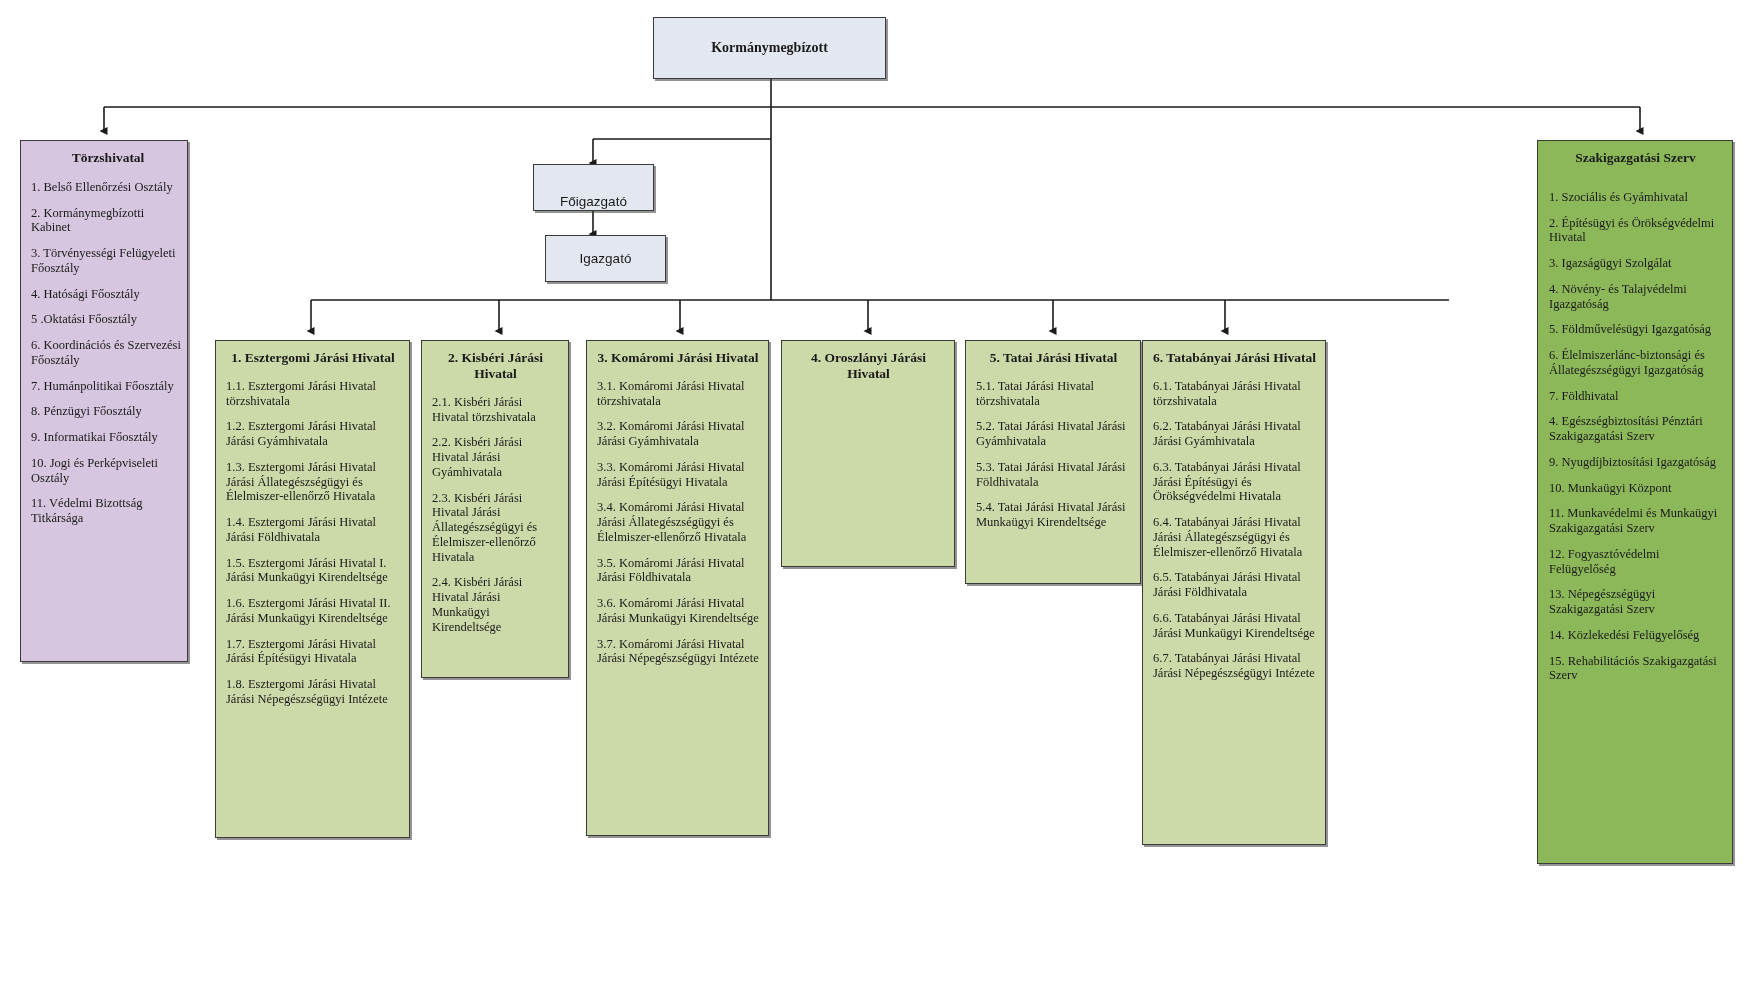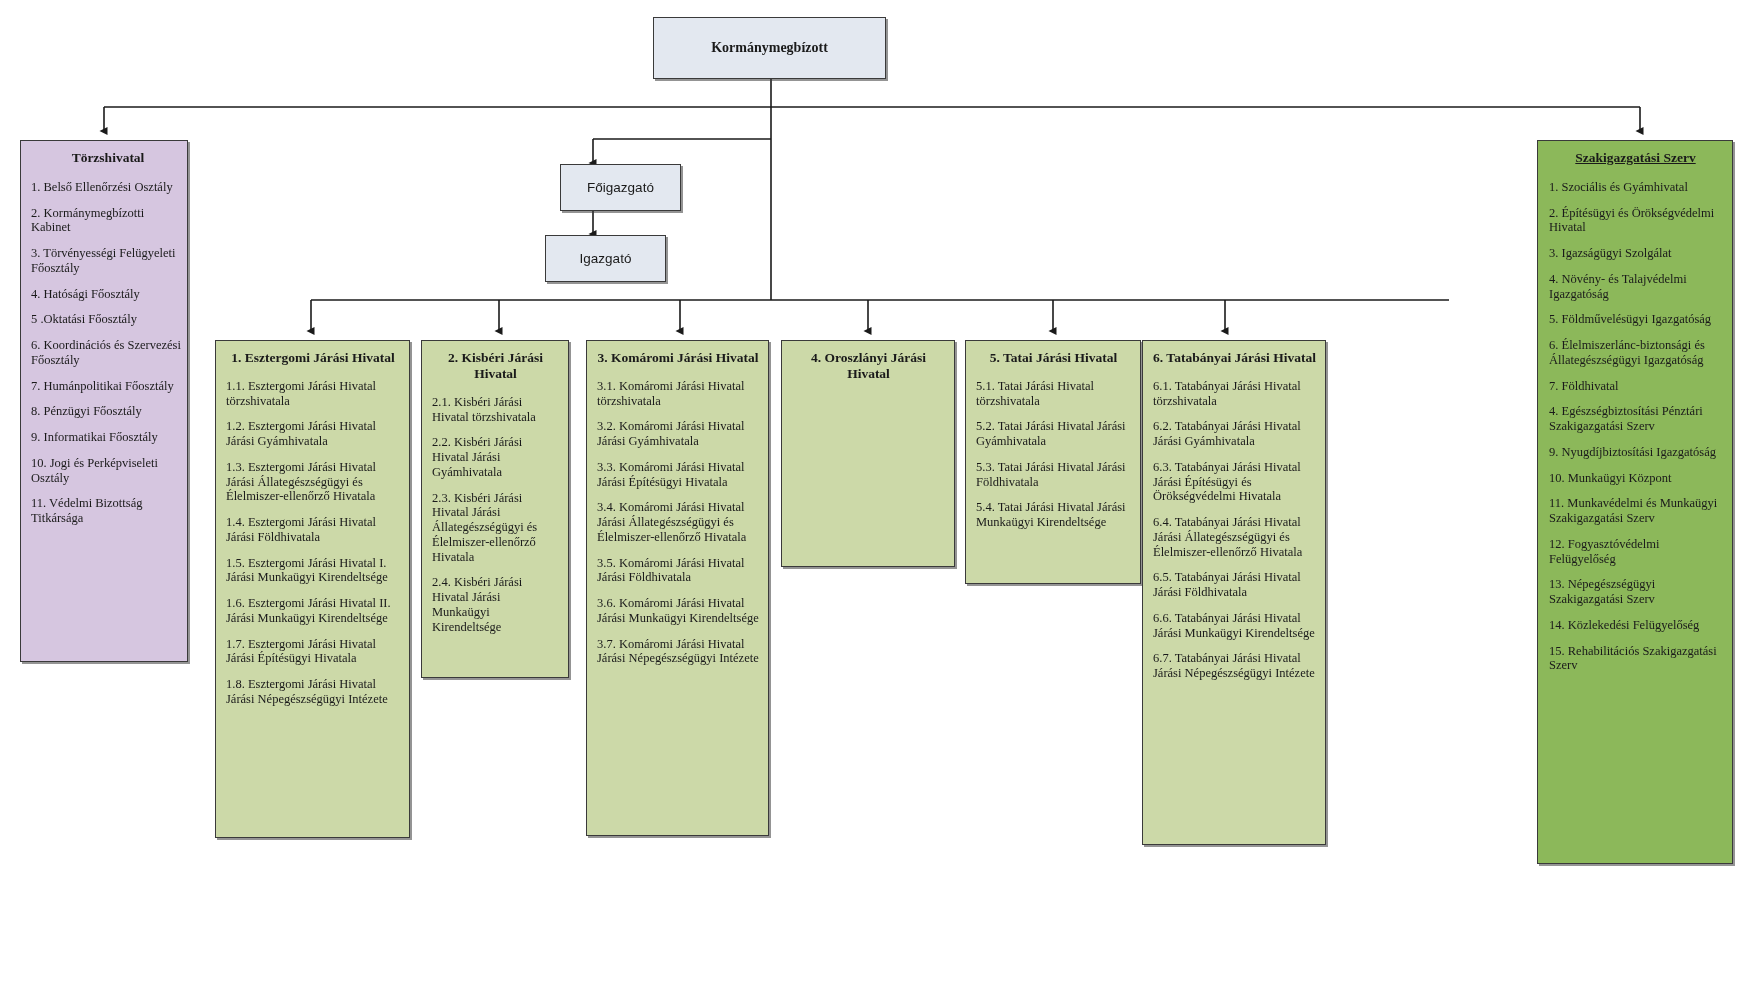--- a/index.html
+++ b/index.html
@@ -77,21 +77,21 @@
   .green-box {
     background: #ccd9a8;
     padding: 9px 9px 10px 10px;
   }
   .green-box .node-title { margin-bottom: 13px; }
   
   .darkgreen-box {
     background: #8cb85a;
     padding: 9px 10px 10px 11px;
   }
-  .darkgreen-box .node-title { margin-bottom: 14px; text-decoration: underline; }
+  .darkgreen-box .node-title { margin-bottom: 24px; }
 </style>
 </head>
 <body>
 
 <div id="chart-root">
 
   <svg id="connector-layer" viewBox="0 0 1750 982" xmlns="http://www.w3.org/2000/svg">
     <defs>
       <marker id="arrowhead" markerWidth="9" markerHeight="9" refX="4.5" refY="4" orient="auto" markerUnits="userSpaceOnUse">
         <polygon points="0.5,0.5 8.5,0.5 4.5,8.5" fill="#1a1a1a"></polygon>
@@ -118,21 +118,21 @@
       <path d="M 868 300 L 868 331" marker-end="url(#arrowhead)"></path>
       <path d="M 1053 300 L 1053 331" marker-end="url(#arrowhead)"></path>
       <path d="M 1225 300 L 1225 331" marker-end="url(#arrowhead)"></path>
     </g>
   </svg>
 
   <div class="node blue-box" style="left:653px; top:17px; width:233px; height:62px;">
     <div class="node-title">Kormánymegbízott</div>
   </div>
 
-  <div class="node blue-box manager-box" style="left:560px; top:164px; width:121px; height:47px;">
+  <div class="node blue-box manager-box" style="left:533px; top:164px; width:121px; height:47px;align-items:flex-end;">
     <div class="node-title">Főigazgató</div>
   </div>
 
   <div class="node blue-box manager-box" style="left:533px; top:235px; width:121px; height:47px;margin-left:12px;">
     <div class="node-title">Igazgató</div>
   </div>
 
   <div class="node purple-box" style="left:20px; top:140px; width:168px; height:522px;">
     <div class="node-title">Törzshivatal</div>
     <ul class="node-list">

